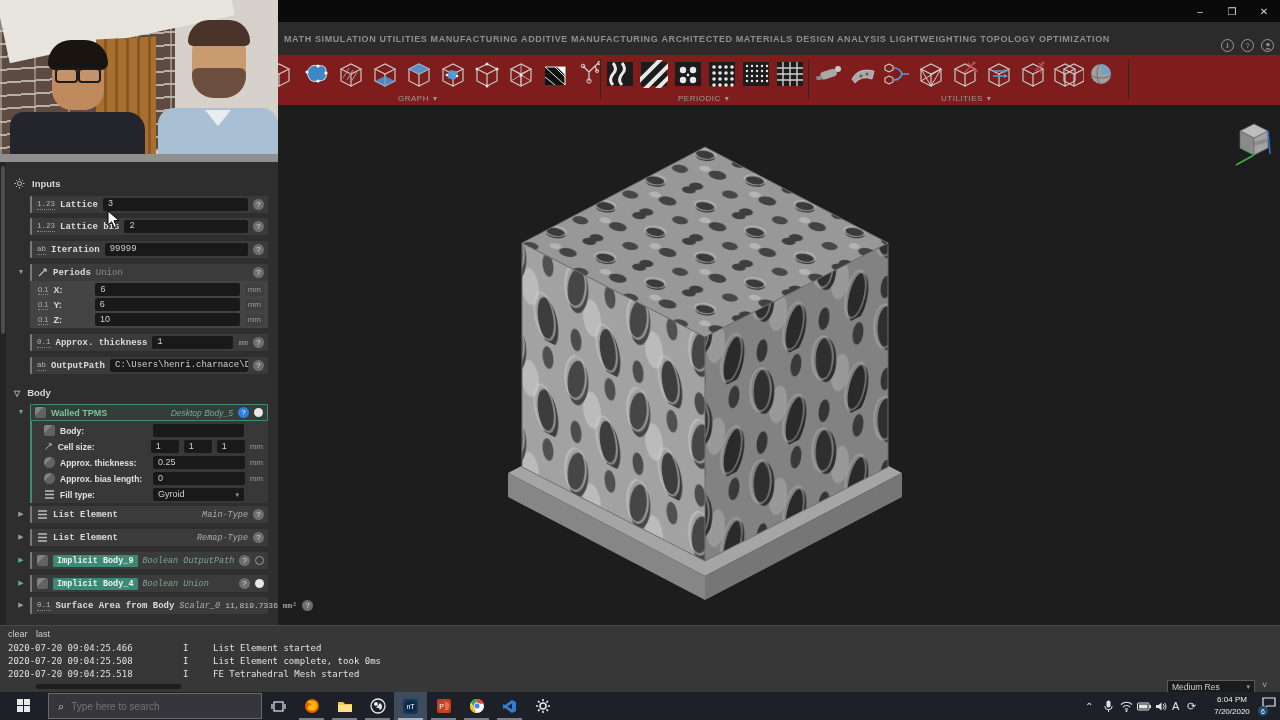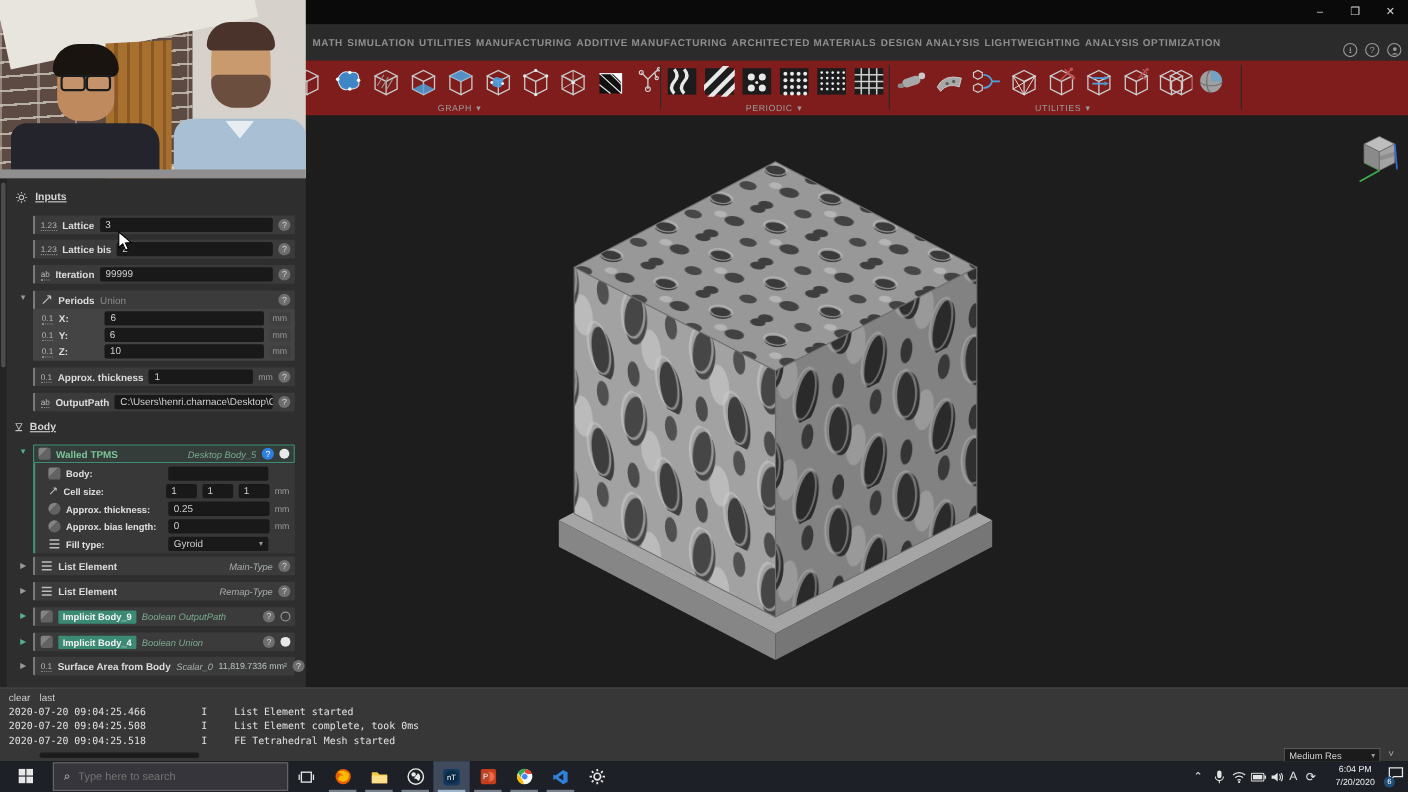--- a/index.html
+++ b/index.html
@@ -54,24 +54,24 @@
   .p2-body { position:absolute; left:158px; top:108px; width:120px; height:54px; background:#a9c0d4; border-radius:16px 16px 0 0; }
   .p2-collar { position:absolute; left:205px; top:110px; width:26px; height:16px; background:#e8edf2; clip-path:polygon(0 0,100% 0,50% 100%); }
   .p2-head { position:absolute; left:192px; top:28px; width:54px; height:70px; background:#c99a6e; border-radius:24px 24px 22px 22px; }
   .p2-beard { position:absolute; left:192px; top:68px; width:54px; height:30px; background:#5a4136; border-radius:6px 6px 22px 22px; opacity:.85; }
   .p2-hair { position:absolute; left:188px; top:20px; width:62px; height:26px; background:#4a332a; border-radius:26px 26px 6px 6px; }
 
   
   .panel { position:absolute; left:0; top:162px; width:278px; height:463px; background:#2e2e2e; }
   .vscroll { position:absolute; left:0; top:0; width:6px; height:463px; background:#242424; }
   .vthumb { position:absolute; left:1px; top:4px; width:4px; height:168px; background:#4d4d4d; border-radius:2px; }
-  .secheader { position:absolute; left:14px; right:8px; height:15px; display:flex; align-items:flex-start; gap:7px;
-    color:#d5d5d5; font-size:9.5px; font-weight:bold;text-decoration:underline; }
+  .secheader { position:absolute; left:14px; right:8px; height:15px; display:flex; align-items:flex-end; gap:7px;
+    color:#d5d5d5; font-size:9.5px; font-weight:bold; }
   .prow { position:absolute; left:30px; right:10px; height:17px; background:#3b3b3b; border-left:2px solid #7a7a7a;
-    display:flex; align-items:center; gap:5px; padding:0 4px 0 5px; border-radius:1px; }
+    display:flex; align-items:center; gap:5px; padding:0 4px 0 5px; border-radius:1px;font-family:Liberation Mono, monospace; }
   .badge { color:#b5b5b5; font-size:7.5px; border-bottom:1px dotted #8a8a8a; line-height:9px; flex:0 0 auto; }
   .plabel { color:#dcdcdc; font-size:9px; font-weight:bold; white-space:nowrap; flex:0 0 auto; }
   .pfield { flex:1 1 auto; height:13px; background:#191919; border-radius:2px; color:#cfcfcf; font-size:9px;
     line-height:13px; padding:0 5px; overflow:hidden; white-space:nowrap; min-width:10px; }
   .punit { color:#9a9a9a; font-size:8px; flex:0 0 auto; }
   .unitbox { flex:0 0 auto; background:#3f3f3f; color:#9a9a9a; font-size:8px; padding:0 3px; height:12px;
     line-height:12px; border-radius:2px; }
   .qmark { flex:0 0 auto; width:11px; height:11px; border-radius:50%; background:#6e6e6e; color:#d8d8d8;
     font-size:8px; display:flex; align-items:center; justify-content:center; }
   .qmark.blue { background:#2d7fe0; color:#fff; }
@@ -151,21 +151,21 @@
   <div class="tabbar">
     <div class="tabs">
       <span class="tab">MATH</span>
       <span class="tab">SIMULATION</span>
       <span class="tab">UTILITIES</span>
       <span class="tab">MANUFACTURING</span>
       <span class="tab">ADDITIVE MANUFACTURING</span>
       <span class="tab">ARCHITECTED MATERIALS</span>
       <span class="tab">DESIGN ANALYSIS</span>
       <span class="tab">LIGHTWEIGHTING</span>
-      <span class="tab">ANALYSIS OPTIMIZATION</span>
+      <span class="tab">TOPOLOGY OPTIMIZATION</span>
     </div>
     <div class="helpcircle" style="left:1221px">⭳</div>
     <div class="helpcircle" style="left:1241px">?</div>
     <div class="helpcircle" style="left:1261px">
       <svg width="8" height="8" viewBox="0 0 8 8">
           <circle cx="4" cy="2.6" r="1.7" fill="#9a9a9a"></circle>
           <path d="M0.7 7.6 Q4 4.6 7.3 7.6 Z" fill="#9a9a9a"></path>
         </svg>
     </div>
   </div>

